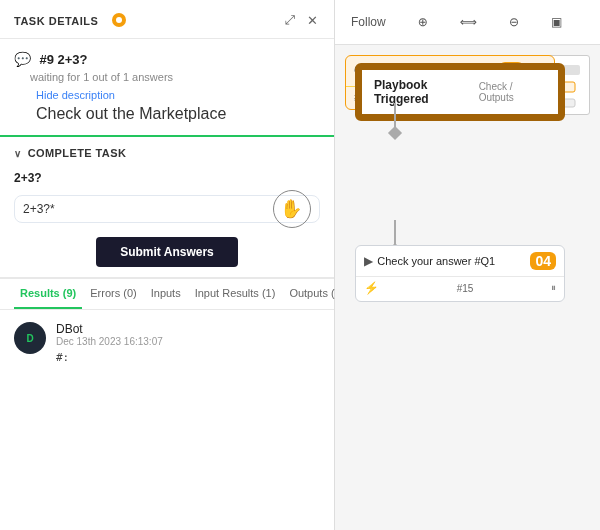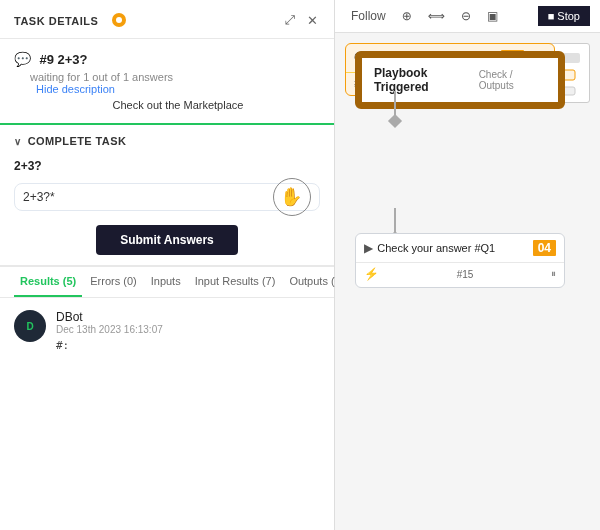--- a/index.html
+++ b/index.html
@@ -108,29 +108,29 @@
     .task-waiting {
       font-size: 11px;
       color: #888;
       margin-left: 16px;
     }
 
     .task-hide-desc {
       color: #3b82f6;
       font-size: 11px;
       cursor: pointer;
+      margin-top: 6px;
       margin-left: 22px;
     }
 
     .task-description {
       margin-top: 4px;
-      font-size: 11px;
+      font-size: 16px;
       color: #333;
       margin-left: 22px;
-      text-align: center;
     }
 
     
     .complete-section {
       padding: 10px 14px;
       border-bottom: 1px solid #e8e8e8;
     }
 
     .complete-header {
       display: flex;
@@ -292,21 +292,21 @@
       flex: 1;
       background: #f5f5f5;
       display: flex;
       flex-direction: column;
       overflow: hidden;
     }
 
     .right-toolbar {
       display: flex;
       align-items: center;
-      gap: 4px;
+      gap: 20px;
       padding: 6px 10px;
       background: #fff;
       border-bottom: 1px solid #e0e0e0;
       flex-shrink: 0;
     }
 
     .toolbar-btn {
       background: none;
       border: none;
       cursor: pointer;
@@ -441,24 +441,24 @@
 
     .ask-node-badges {
       display: flex;
       align-items: center;
       gap: 4px;
     }
 
     .badge-04 {
       background: #f59e0b;
       color: #fff;
-      font-size: 12px;
+      font-size: 14px;
       font-weight: 700;
       padding: 1px 5px;
-      border-radius: 1px;
+      border-radius: 6px;
     }
 
     .badge-msg {
       background: #3b82f6;
       color: #fff;
       font-size: 9px;
       font-weight: 700;
       padding: 1px 5px;
       border-radius: 3px;
     }
@@ -581,24 +581,24 @@
         <div class="hand-icon-circle">
           <span>✋</span>
         </div>
       </div>
 
       <button class="submit-btn">Submit Answers</button>
     </div>
   </div>
 
   <div class="tabs-row">
-    <div class="tab active">Results (5)</div>
+    <div class="tab active">Results (9)</div>
     <div class="tab">Errors (0)</div>
     <div class="tab">Inputs</div>
-    <div class="tab">Input Results (7)</div>
+    <div class="tab">Input Results (1)</div>
     <div class="tab">Outputs (0)</div>
     <div class="tab">Duration</div>
   </div>
 
   <div class="results-area">
     <div class="result-item">
       <div class="avatar-dbot">
         <span class="avatar-inner">D</span>
       </div>
       <div class="result-content">

